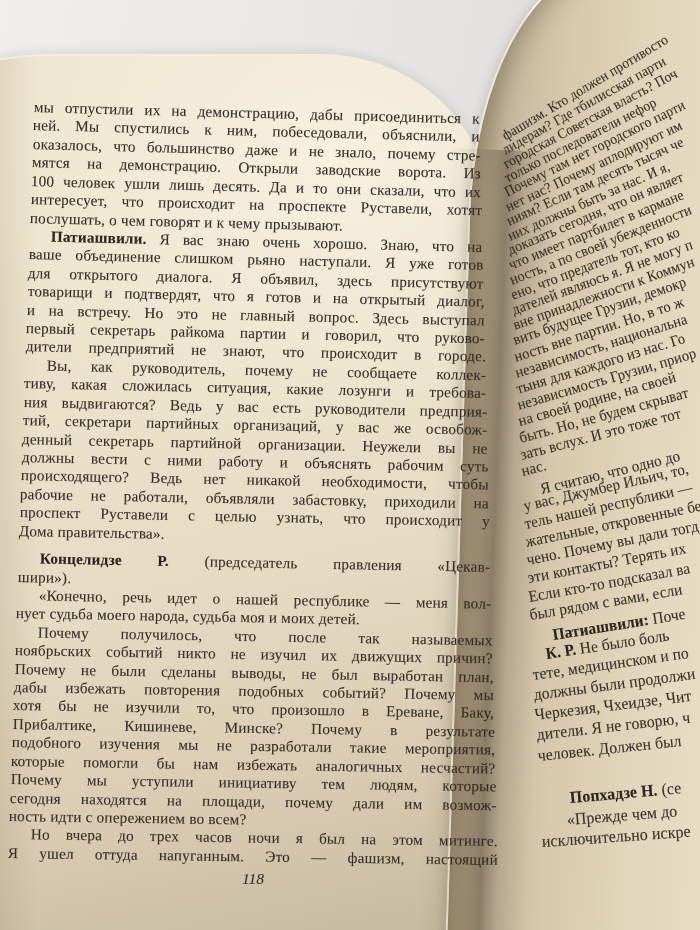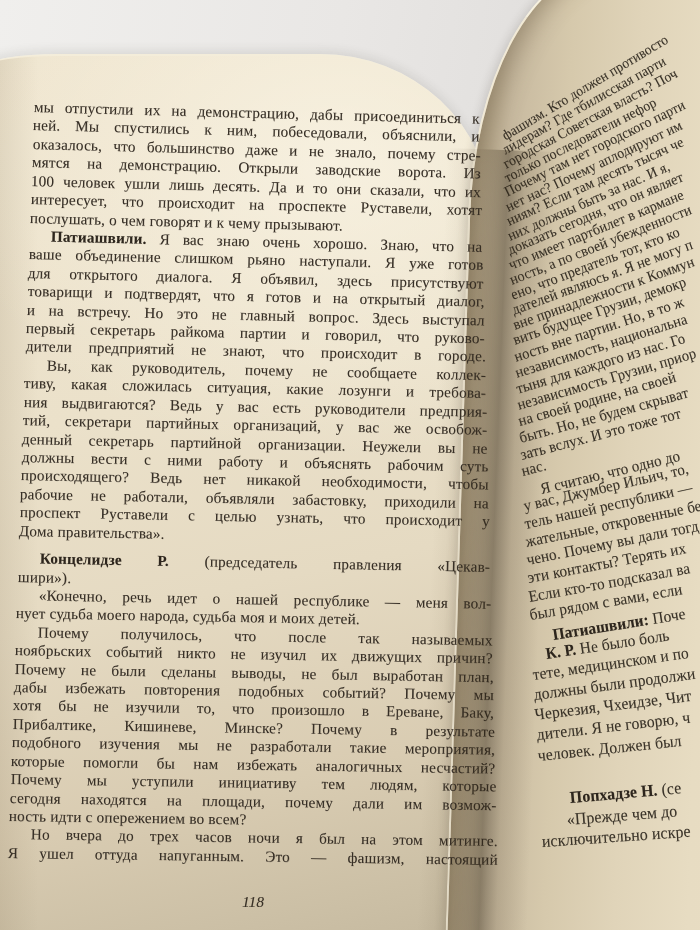--- a/index.html
+++ b/index.html
@@ -109,21 +109,21 @@
       <div class="lline" style="top: 678.02px; left: 13.85px; width: 480.1px; transform: rotate(0.9575deg); transform-origin: 0px 0px;">дабы избежать повторения подобных событий? Почему мы</div>
       <div class="lline" style="top: 696.44px; left: 13.2px; width: 481.2px; transform: rotate(0.94deg); transform-origin: 0px 0px;">хотя бы не изучили то, что произошло в Ереване, Баку,</div>
       <div class="lline" style="top: 714.86px; left: 12.55px; width: 482.3px; transform: rotate(0.9225deg); transform-origin: 0px 0px;">Прибалтике, Кишиневе, Минске? Почему в результате</div>
       <div class="lline" style="top: 733.28px; left: 11.9px; width: 483.4px; transform: rotate(0.905deg); transform-origin: 0px 0px;">подобного изучения мы не разработали такие мероприятия,</div>
       <div class="lline" style="top: 751.7px; left: 11.25px; width: 484.5px; transform: rotate(0.8875deg); transform-origin: 0px 0px;">которые помогли бы нам избежать аналогичных несчастий?</div>
       <div class="lline" style="top: 770.12px; left: 10.6px; width: 485.6px; transform: rotate(0.87deg); transform-origin: 0px 0px;">Почему мы уступили инициативу тем людям, которые</div>
       <div class="lline" style="top: 788.54px; left: 9.95px; width: 486.7px; transform: rotate(0.8525deg); transform-origin: 0px 0px;">сегодня находятся на площади, почему дали им возмож-</div>
       <div class="lline last" style="top: 806.96px; left: 9.3px; width: 487.8px; transform: rotate(0.835deg); transform-origin: 0px 0px;">ность идти с опережением во всем?</div>
       <div class="lline ind" style="top: 825.38px; left: 8.65px; width: 488.9px; transform: rotate(0.8175deg); transform-origin: 0px 0px;">Но вчера до трех часов ночи я был на этом митинге.</div>
       <div class="lline" style="top: 843.8px; left: 8px; width: 490px; transform: rotate(0.8deg); transform-origin: 0px 0px;">Я ушел оттуда напуганным. Это — фашизм, настоящий</div>
-      <div class="pagenum" style="top: 893px; left: 8px; width: 490px;">118</div>
+      <div class="pagenum" style="top: 870px; left: 8px; width: 490px;">118</div>
     </div>
   <div id="right-lines">
       <div class="rline" style="top: 128px; left: 504px; font-size: 14.2px; transform: rotate(-31deg) scaleX(0.95); transform-origin: 0px 60%;">фашизм. Кто должен противосто</div>
       <div class="rline" style="top: 142.021px; left: 504.441px; font-size: 14.3px; transform: rotate(-29.3deg) scaleX(0.95); transform-origin: 0px 60%;">лидерам? Где тбилисская парти</div>
       <div class="rline" style="top: 156.085px; left: 505.013px; font-size: 14.3px; transform: rotate(-28.2deg) scaleX(0.95); transform-origin: 0px 60%;">городская Советская власть? Поч</div>
       <div class="rline" style="top: 170.207px; left: 505.648px; font-size: 14.4px; transform: rotate(-27.2deg) scaleX(0.95); transform-origin: 0px 60%;">только последователи нефор</div>
       <div class="rline" style="top: 184.4px; left: 506.328px; font-size: 14.5px; transform: rotate(-26.3deg) scaleX(0.95); transform-origin: 0px 60%;">Почему там нет городского парти</div>
       <div class="rline" style="top: 198.676px; left: 507.042px; font-size: 14.5px; transform: rotate(-25.4deg) scaleX(0.95); transform-origin: 0px 60%;">нет нас? Почему аплодируют им</div>
       <div class="rline" style="top: 213.045px; left: 507.786px; font-size: 14.6px; transform: rotate(-24.6deg) scaleX(0.95); transform-origin: 0px 60%;">ниям? Если там десять тысяч че</div>
       <div class="rline" style="top: 227.518px; left: 508.556px; font-size: 14.6px; transform: rotate(-23.8deg) scaleX(0.95); transform-origin: 0px 60%;">них должны быть за нас. И я,</div>

